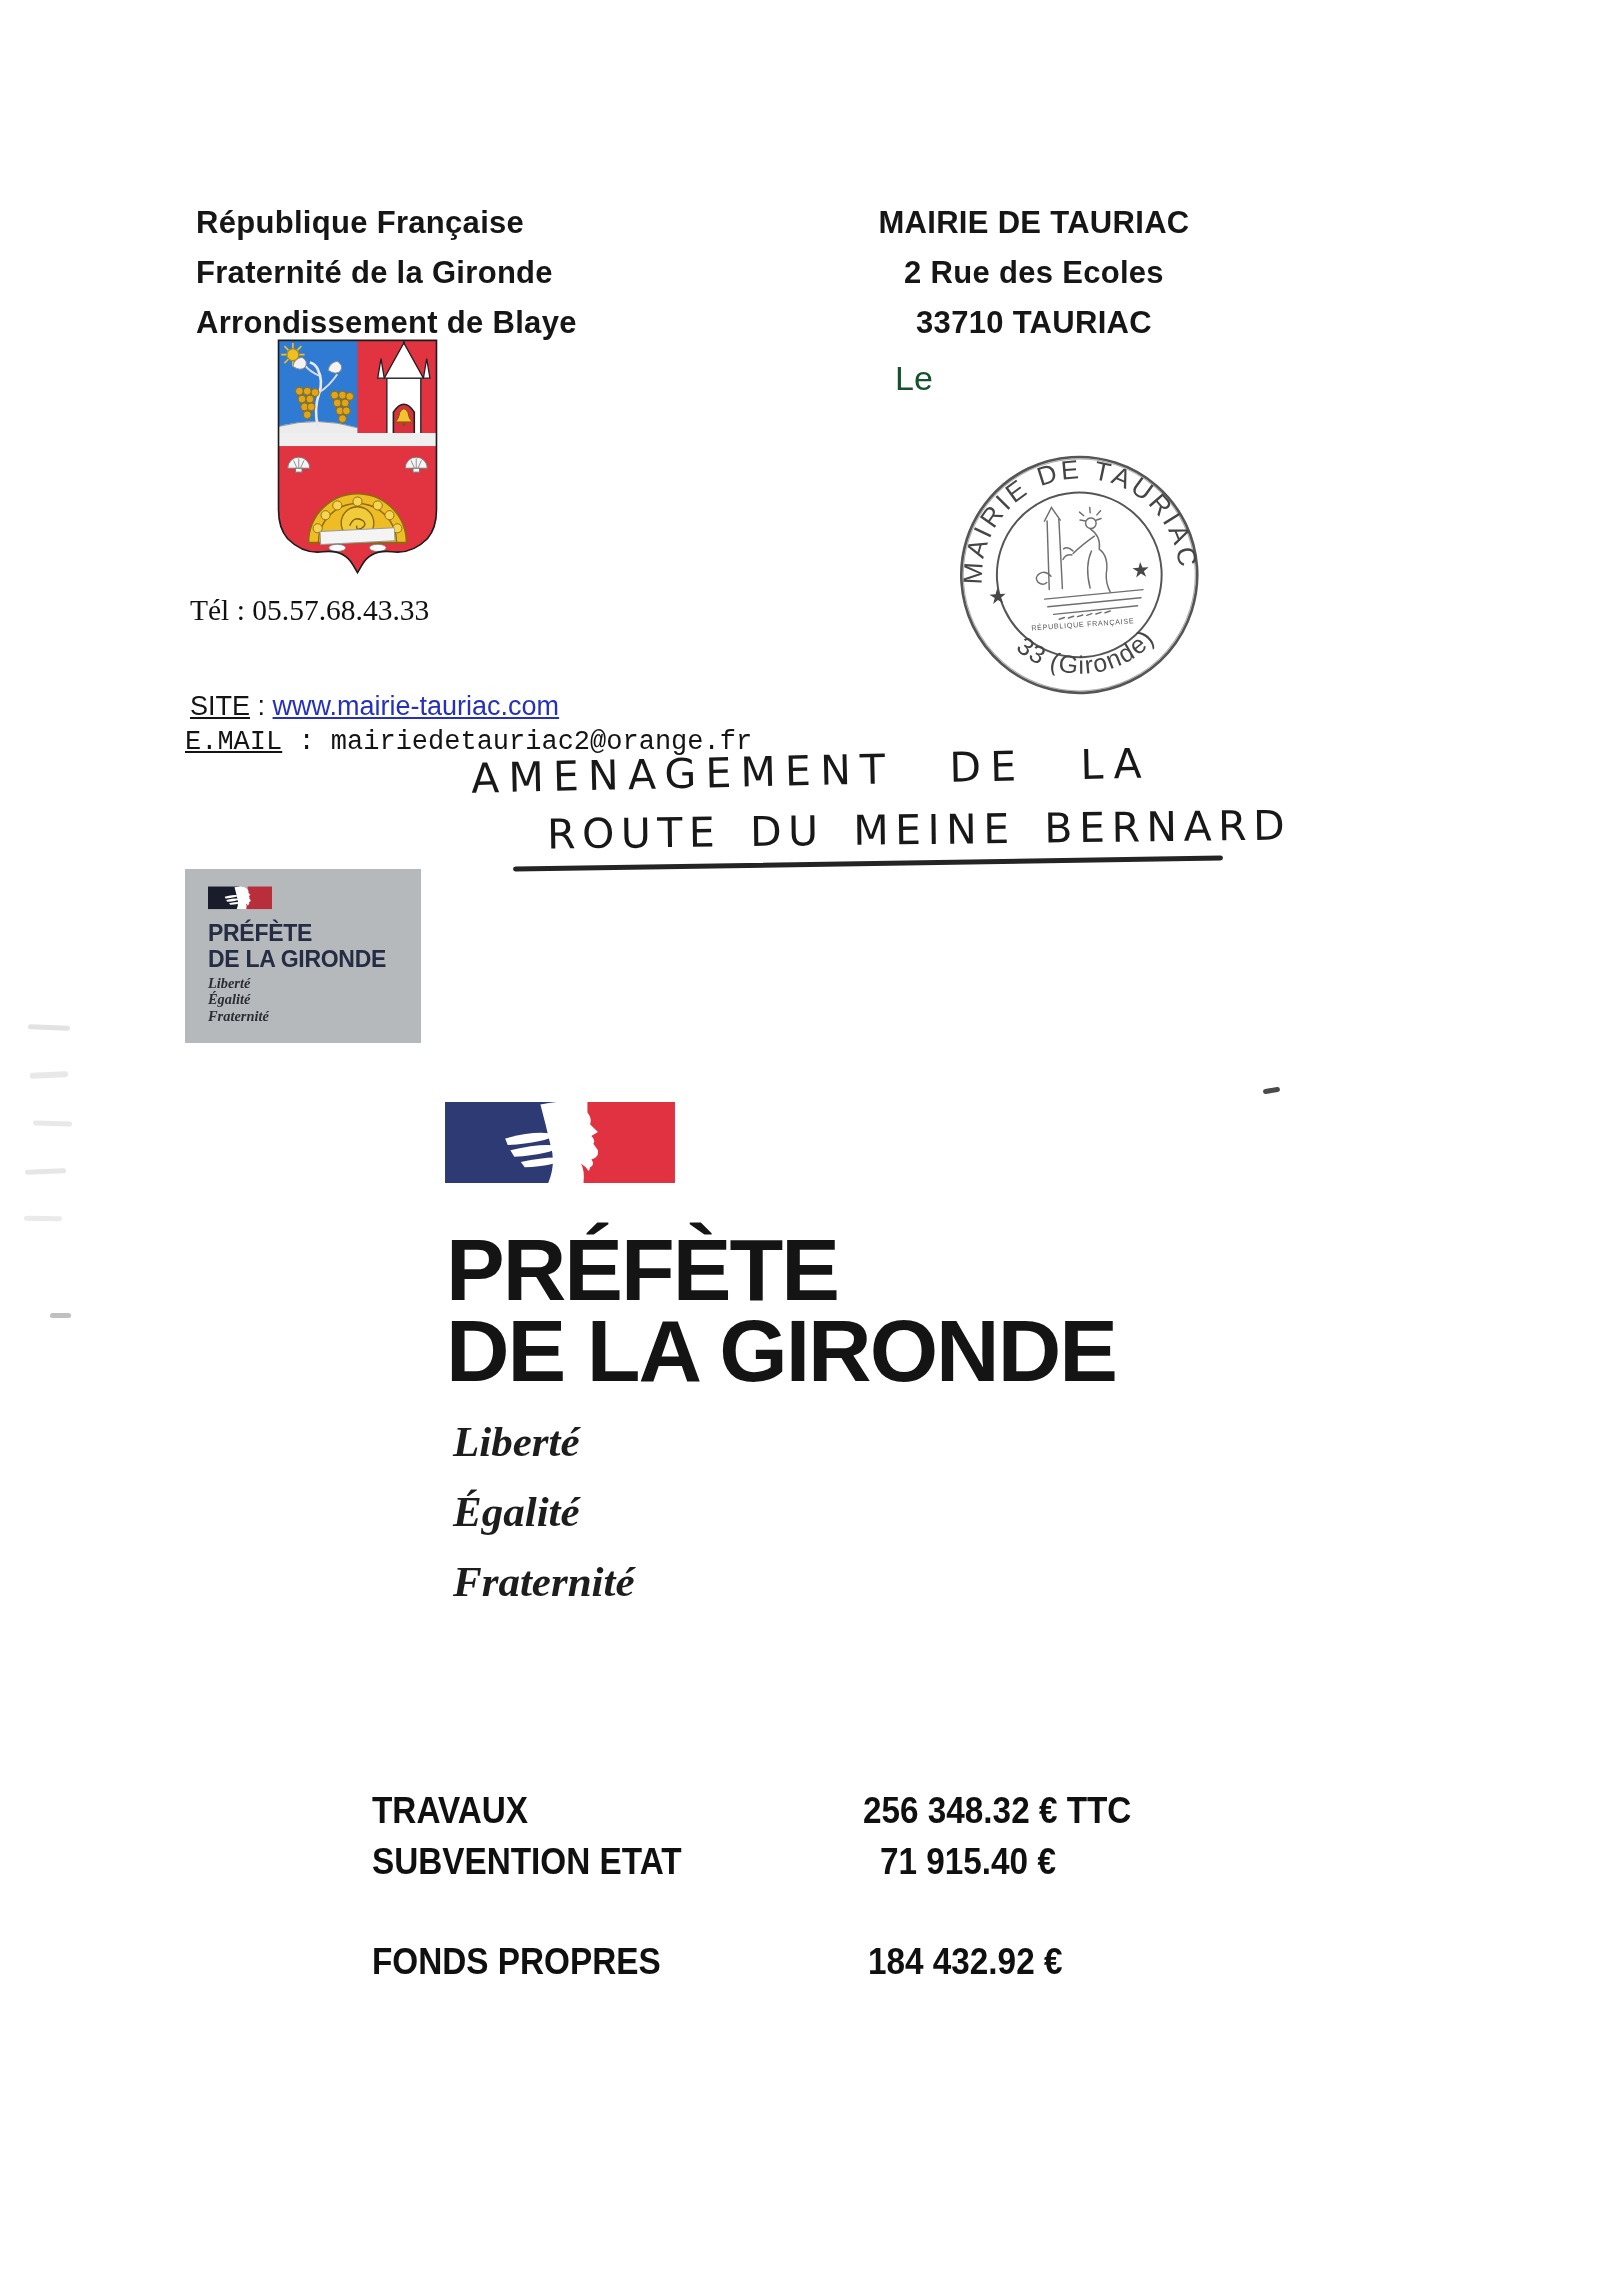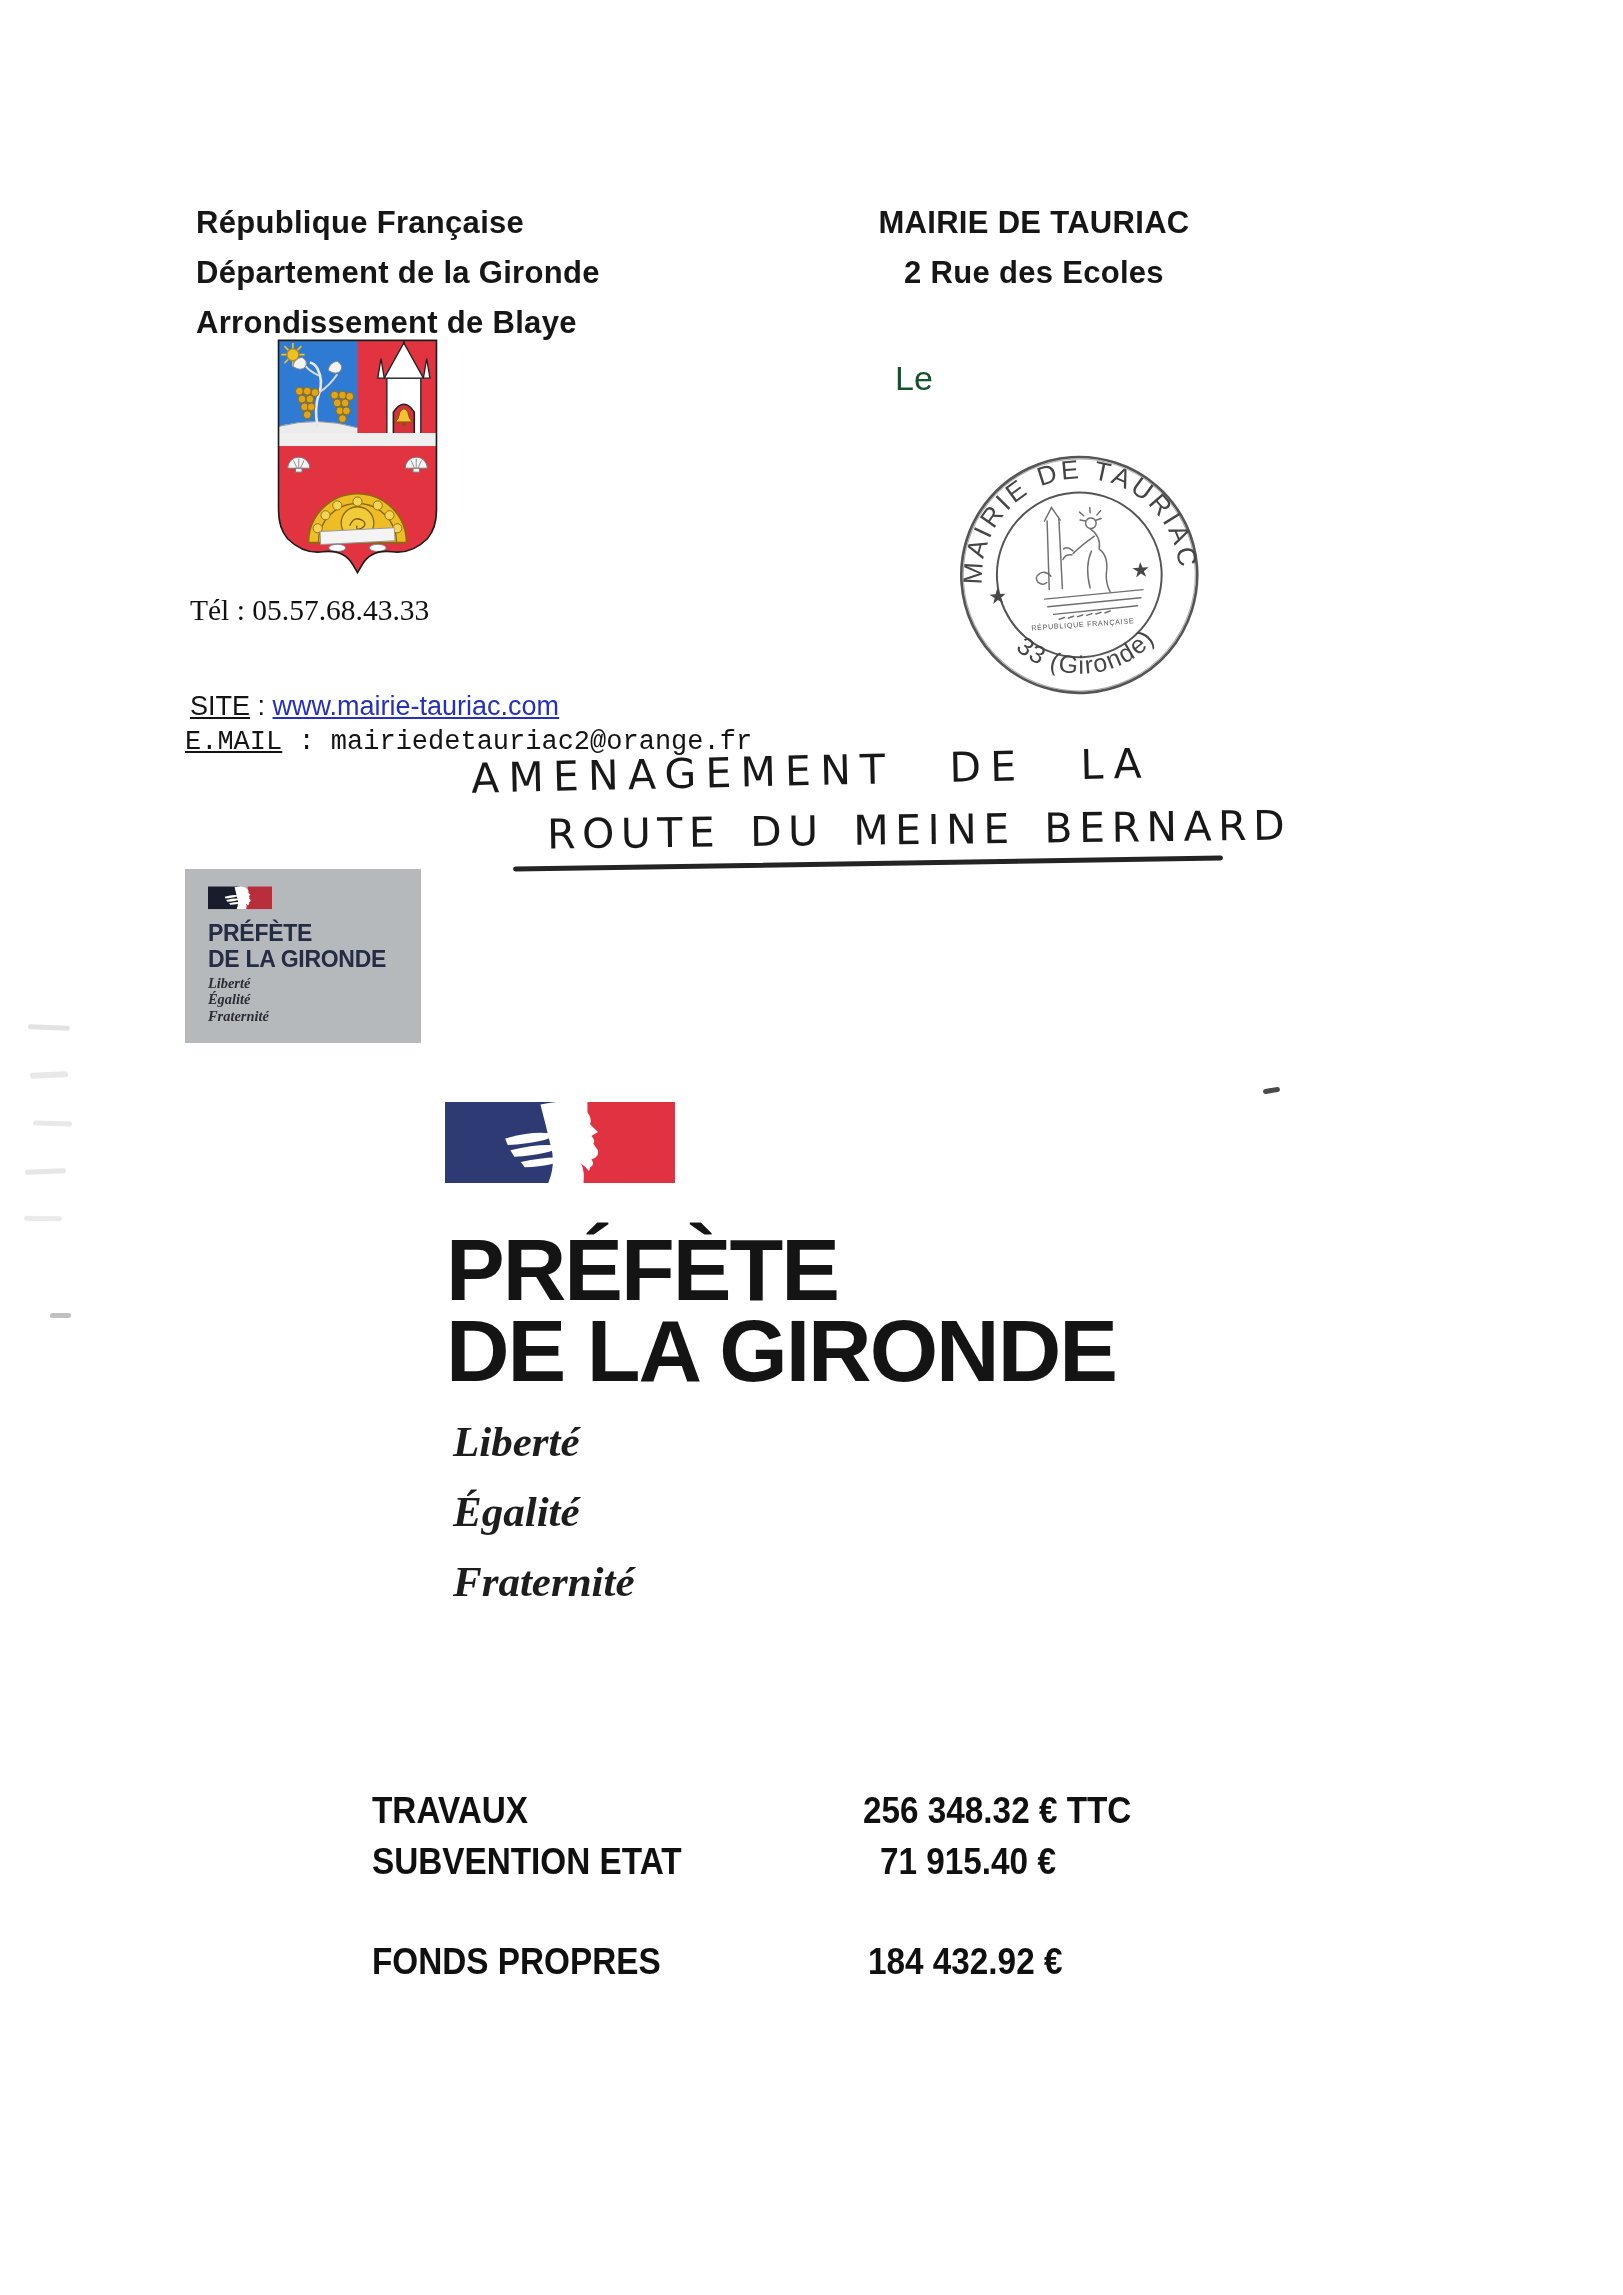--- a/index.html
+++ b/index.html
@@ -64,27 +64,28 @@
   .stamp{left:952px;top:445px;width:257px;height:257px;transform:rotate(-4deg);}
   .arms{left:272px;top:335px;width:171px;height:243px;}
 </style>
 </head>
 <body>
 
 <div class="page">
 
   <div class="abs hdr hdr-left">
     <div>République Française</div>
-    <div>Département de la Gironde</div>
+    <div>Fraternité de la Gironde</div>
     <div>Arrondissement de Blaye</div>
   </div>
 
   <div class="abs hdr hdr-right">
     <div>MAIRIE DE TAURIAC</div>
     <div>2 Rue des Ecoles</div>
+    <div>33710 TAURIAC</div>
   </div>
 
   <div class="abs le-line">Le</div>
 
   <svg class="abs arms" viewBox="0 0 262 372">
     <defs>
       <clipPath id="shieldClip">
         <path d="M10,8 H252 V268 Q252,296 238,312 Q214,336 184,332 Q152,328 138,352 L131,364 L124,352 Q110,328 78,332 Q48,336 24,312 Q10,296 10,268 Z"></path>
       </clipPath>
     </defs>

